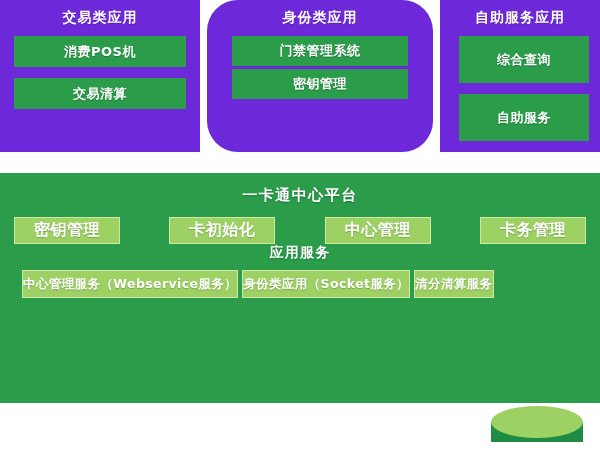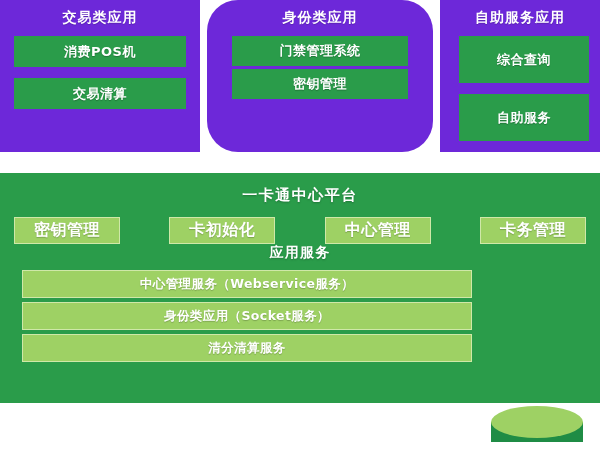--- a/index.html
+++ b/index.html
@@ -143,21 +143,21 @@
 
   .services-wrap {
     position: relative;
     margin-top: 8px;
     padding: 0 14px;
     box-sizing: border-box;
   }
   .services-stack {
     width: 450px;
     display: flex;
-    flex-direction: column;
+    flex-direction: row;
     gap: 4px;
     margin-left: 8px;
   }
   .service-box {
     height: 28px;
     background: #9ed164;
     border: 1px solid #cfe8a8;
     color: #ffffff;
     font-size: 12.5px;
     font-weight: bold;

